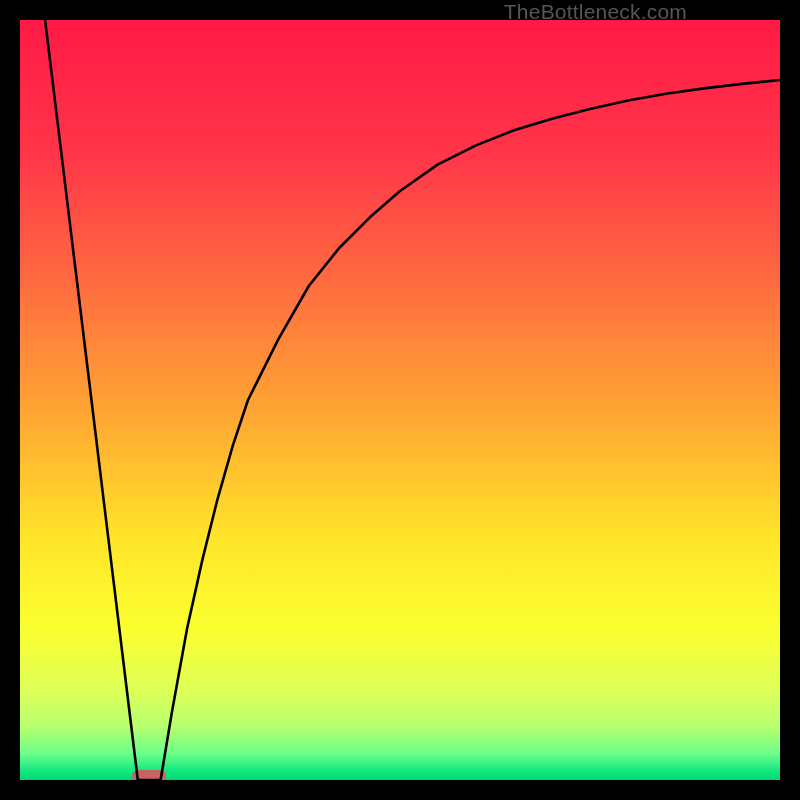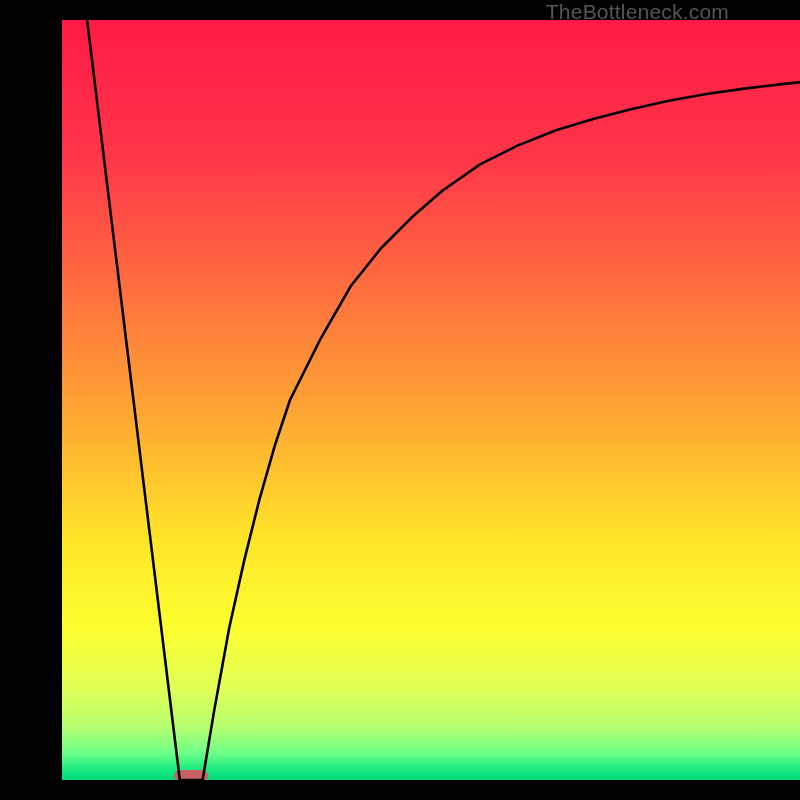--- a/index.html
+++ b/index.html
@@ -10,21 +10,20 @@
     background: #000;
     overflow: hidden;
   }
   .frame {
     position: absolute;
     left: 0;
     top: 0;
     width: 697px;
     height: 800px;
     background: #000;
-    margin-left: 42px;
   }
   .plot {
     position: absolute;
     left: 20px;
     top: 20px;
     width: 760px;
     height: 760px;
     overflow: hidden;
   }
   .gradient {

